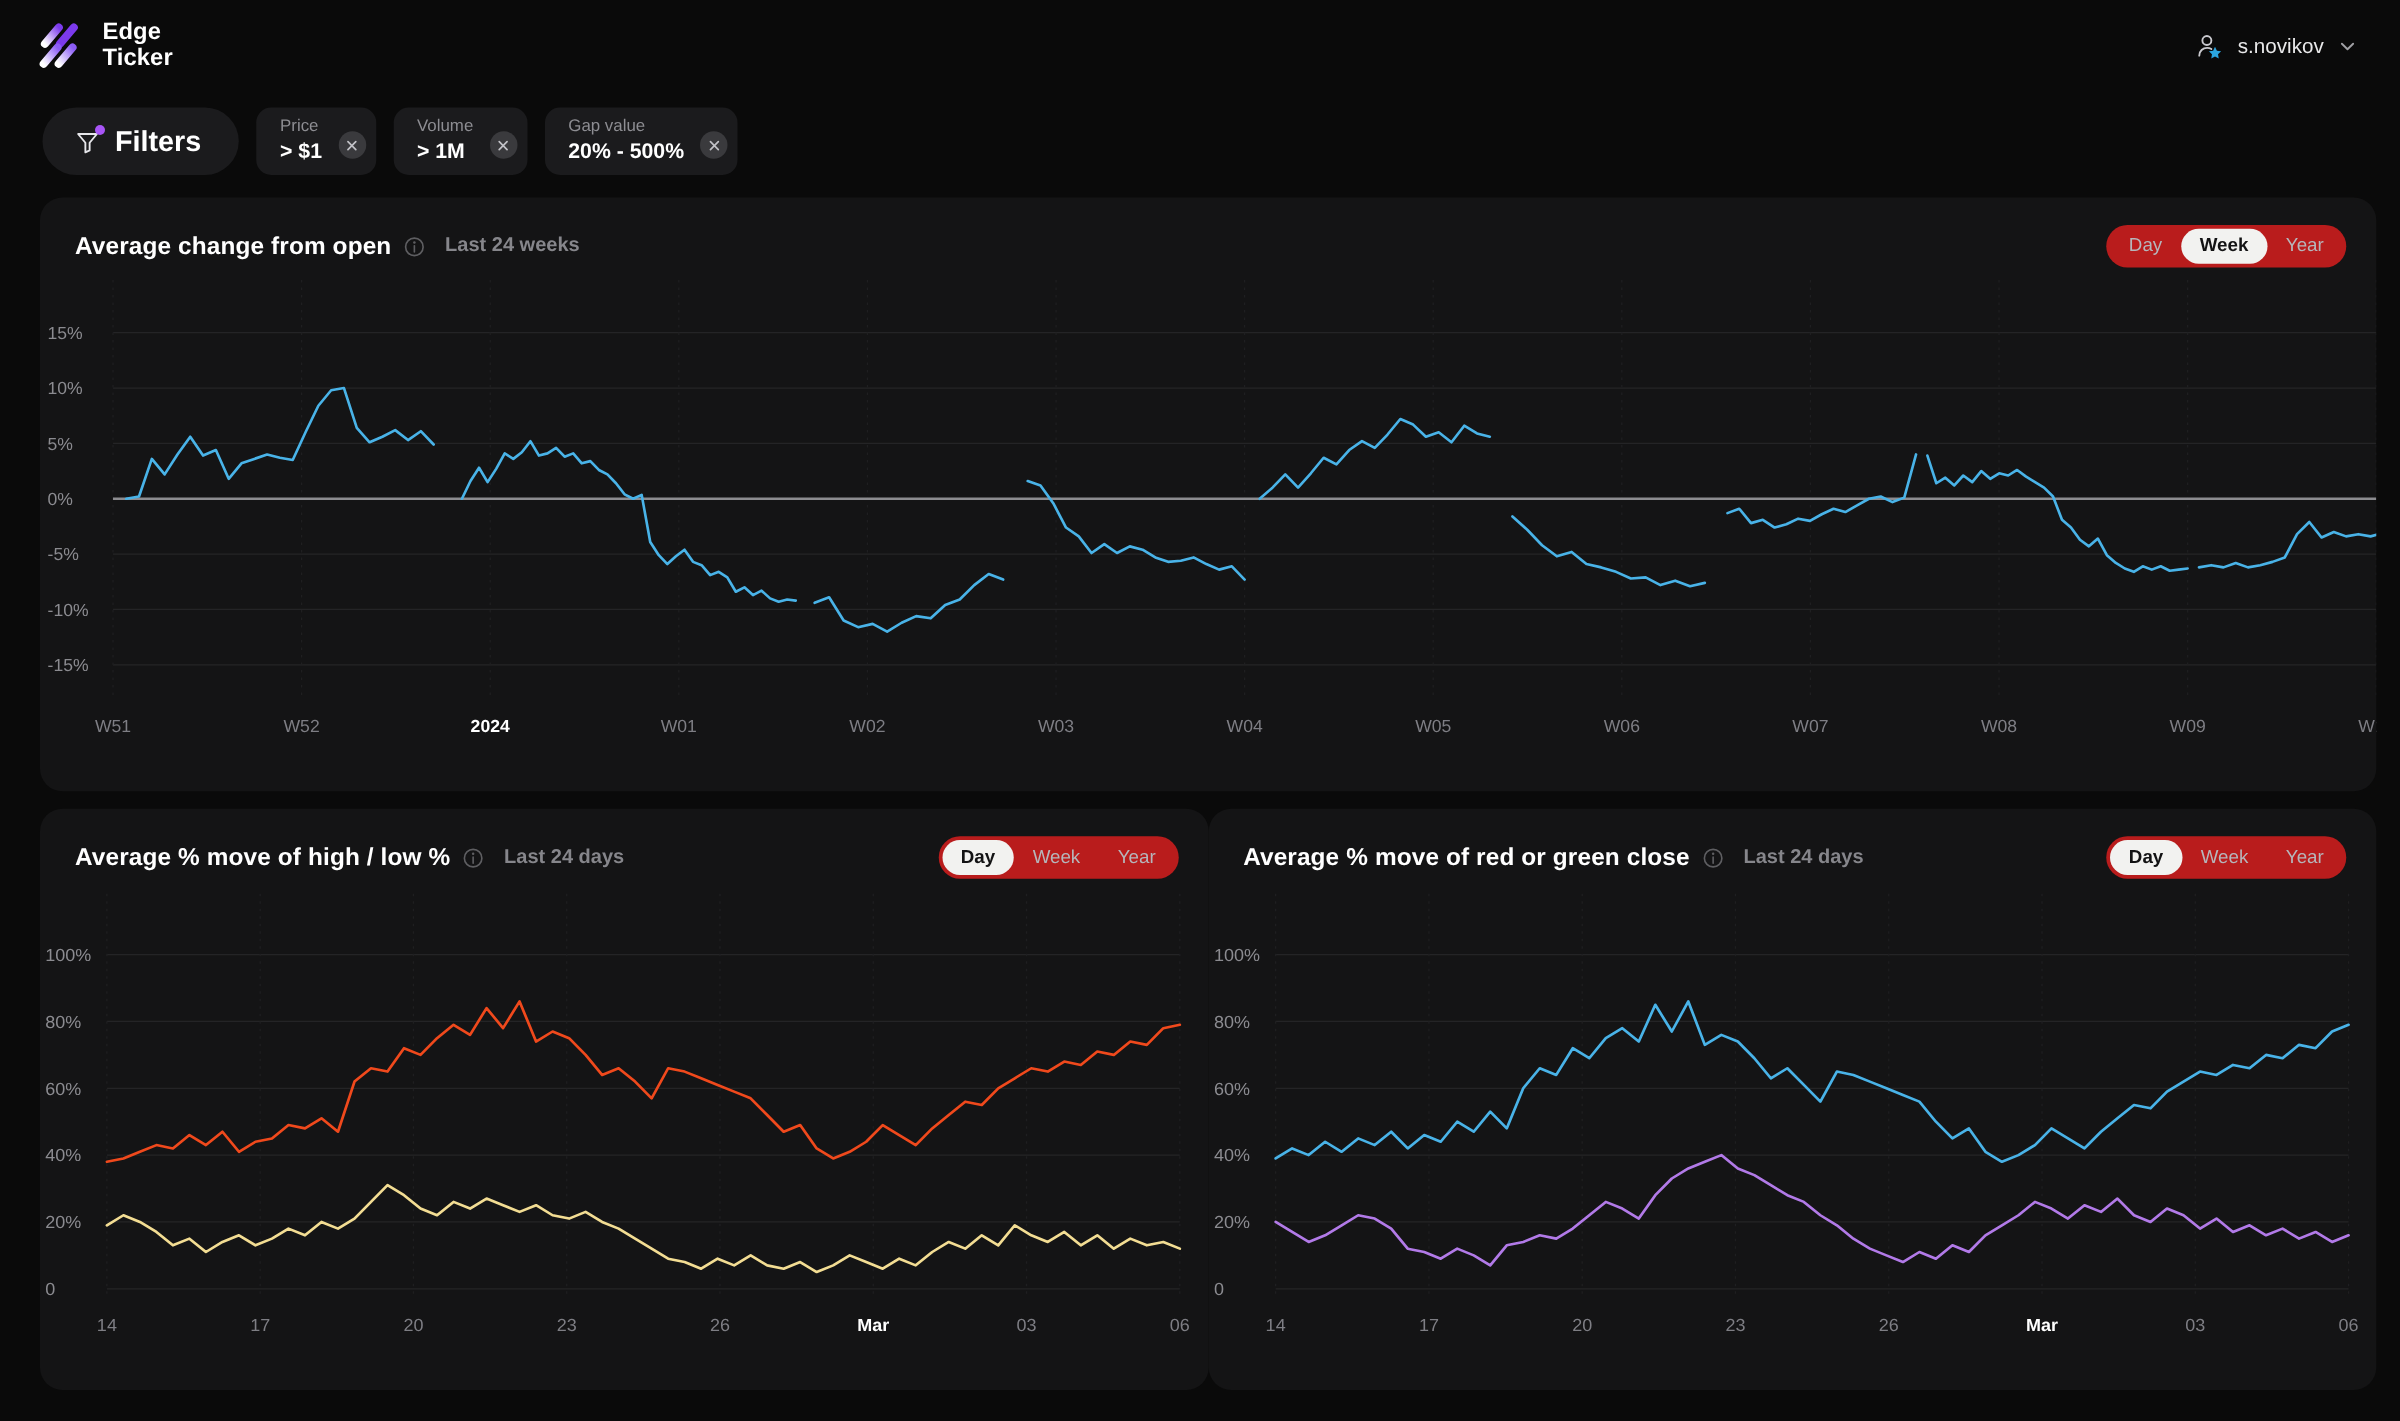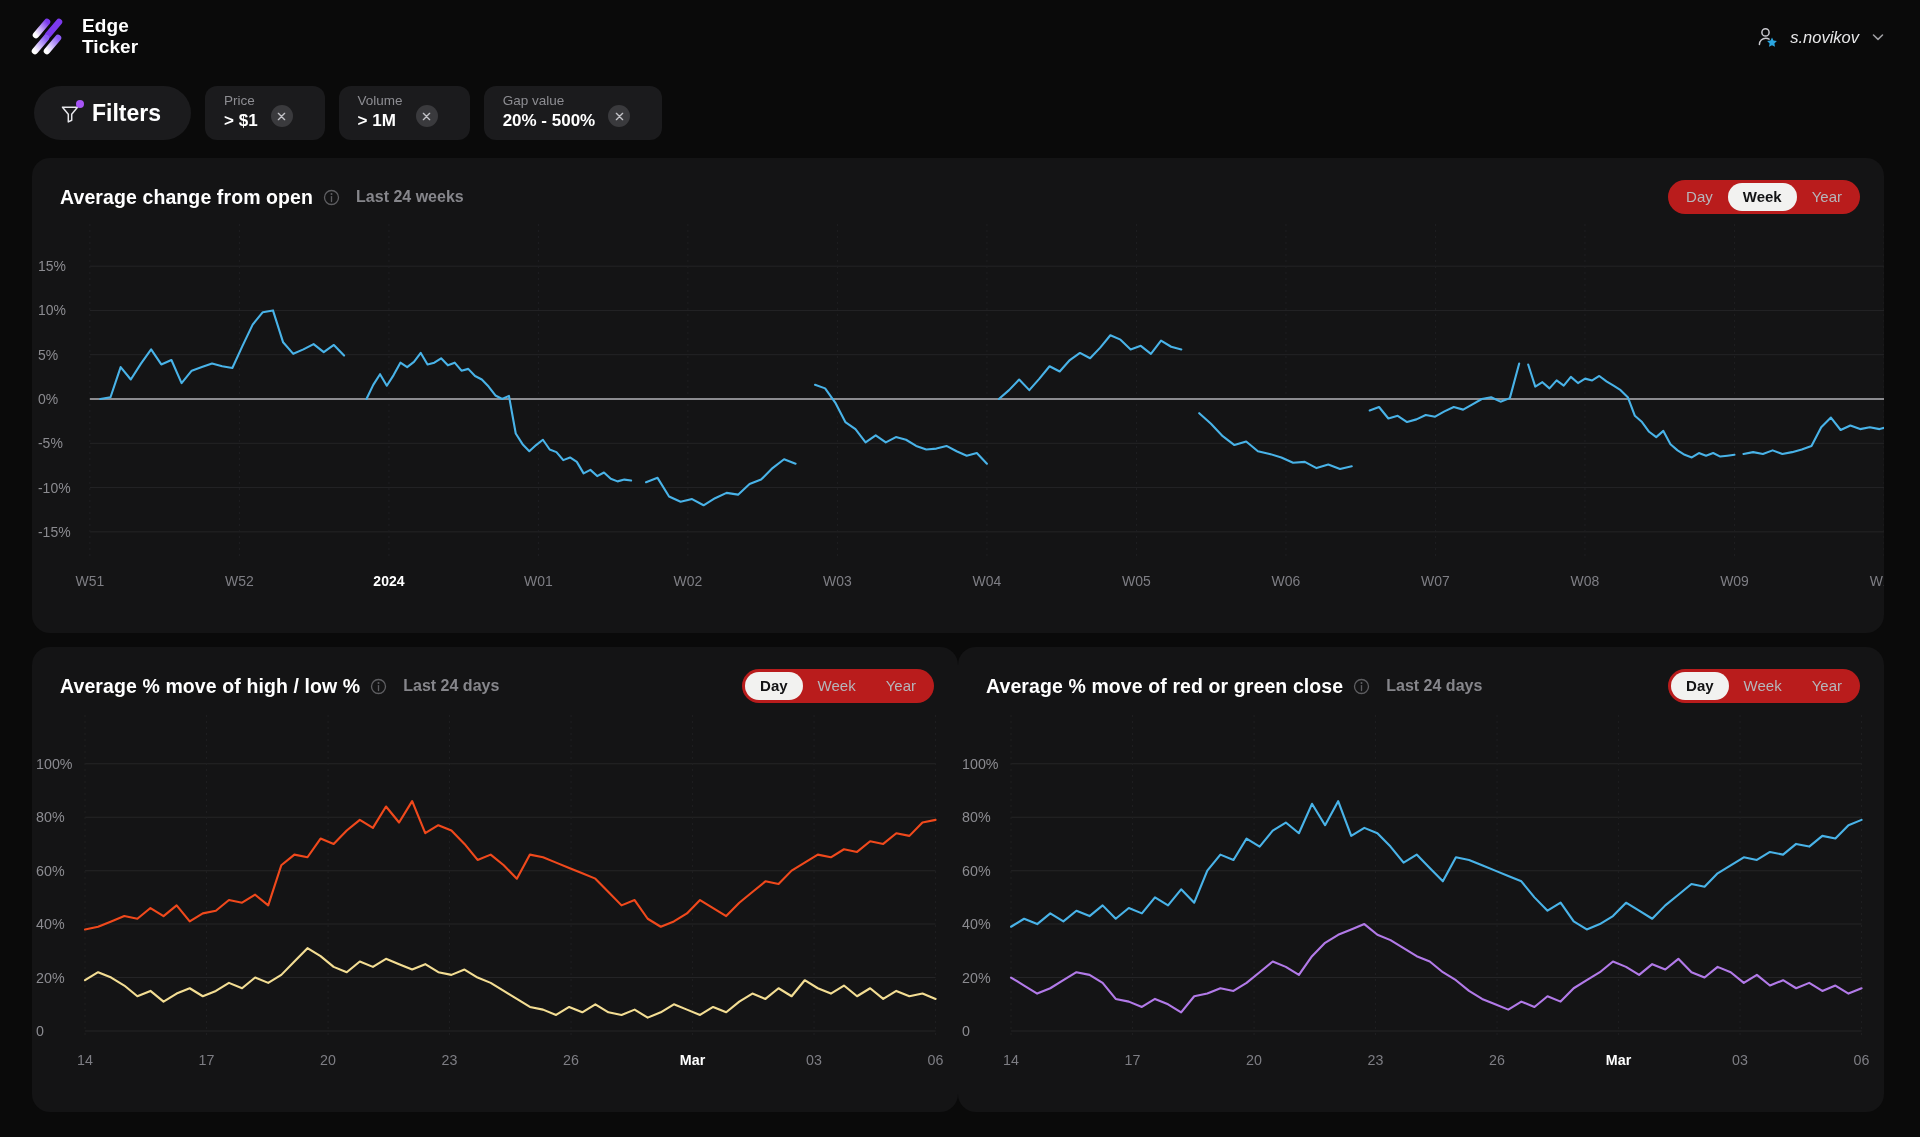--- a/index.html
+++ b/index.html
@@ -30,21 +30,21 @@
     height: 42px; padding: 0 22px; border-radius: 21px;
     font-size: 16.5px; color: #e9e9ea; cursor: pointer;
     background: transparent; border: 0;
     font-family: inherit;
   }
   .nav-tab.active { background: #242426; }
   .nav-icon { width: 17px; height: 17px; opacity: .66; display:block; }
   .nav-icon.dollar { opacity: .7; }
   .user {
     margin-left: auto; display: flex; align-items: center; gap: 11px;
-    cursor: pointer; padding-right: 4px; font-style: italic;
+    cursor: pointer; padding-right: 4px;
   }
   .user-name { font-size: 16.5px; color: #e9e9ea; }
   .avatar-icon { width: 24px; height: 24px; display:block; }
   .chev { width: 16px; height: 16px; display:block; opacity:.8; }
 
   
   .filterbar {
     display: flex; align-items: stretch; gap: 14px;
     padding: 12px 0 18px 32px;
     height: 84px;
@@ -59,36 +59,36 @@
   }
   .funnel-wrap { position: relative; width: 20px; height: 20px; }
   .funnel-dot {
     position: absolute; right: -4px; top: -3px;
     width: 8px; height: 8px; border-radius: 50%;
     background: #a855f7;
   }
   .chip {
     display: flex; align-items: center; gap: 13px;
     background: #1b1b1d; border-radius: 12px;
-    padding: 8px 32px 9px 19px; height: 54px;
+    padding: 8px 8px 9px 19px; height: 54px;
     cursor: pointer; min-width: 0;
   }
   .chip-text { display: flex; flex-direction: column; justify-content: center; gap: 2px; }
   .chip-label { font-size: 13.5px; color: #8d8d92; line-height: 1.1; }
   .chip-value { font-size: 17px; color: #ffffff; font-weight: 700; line-height: 1.15; white-space: nowrap; }
   .chip-x {
     width: 22px; height: 22px; flex: 0 0 22px; border-radius: 50%;
     background: #3a3a3d; color: #b9b9bd;
     display: flex; align-items: center; justify-content: center;
     font-size: 11px; border: 0; cursor: pointer;
     font-family: inherit; margin-top: 7px;
   }
 
   
-  .board { padding: 0 36px 0 32px; }
+  .board { padding: 0 19px 0 32px; }
   .card {
     background: #141415; border-radius: 18px;
     position: relative;
   }
   .card-head {
     display: flex; align-items: center;
     padding: 22px 24px 0 28px;
     height: 56px;
   }
   .card-title { font-size: 19.5px; font-weight: 700; color: #ffffff; letter-spacing: .1px; }

